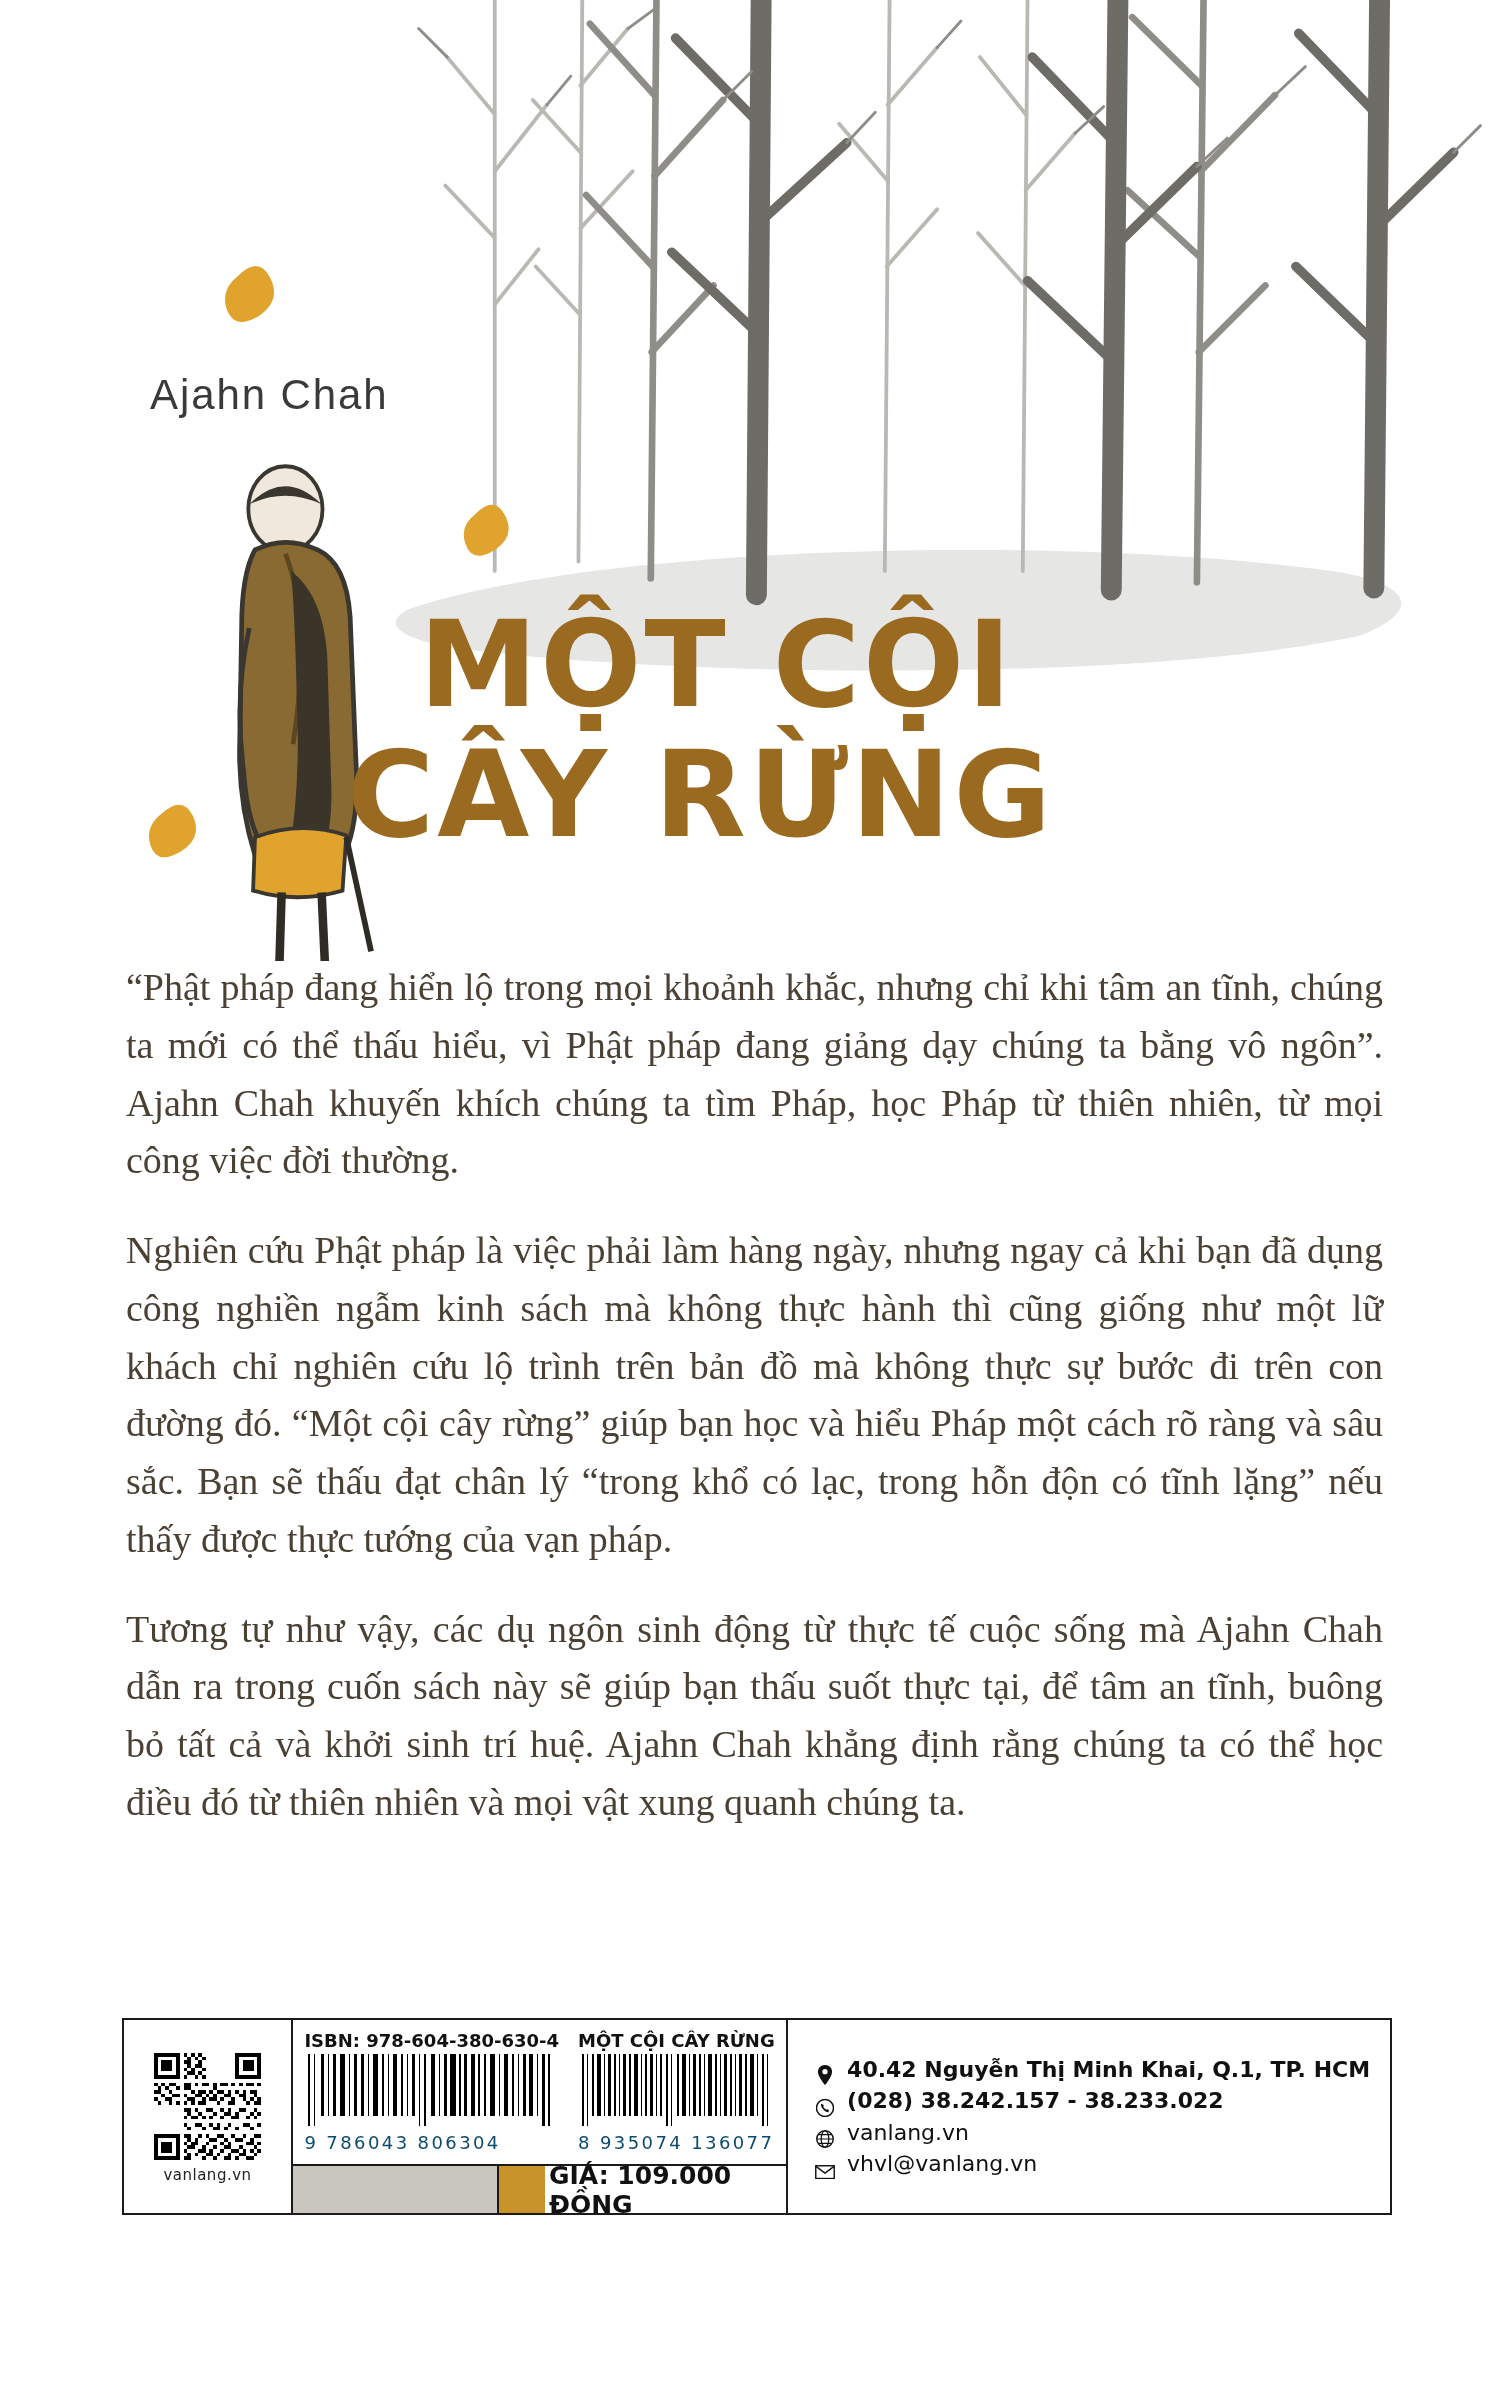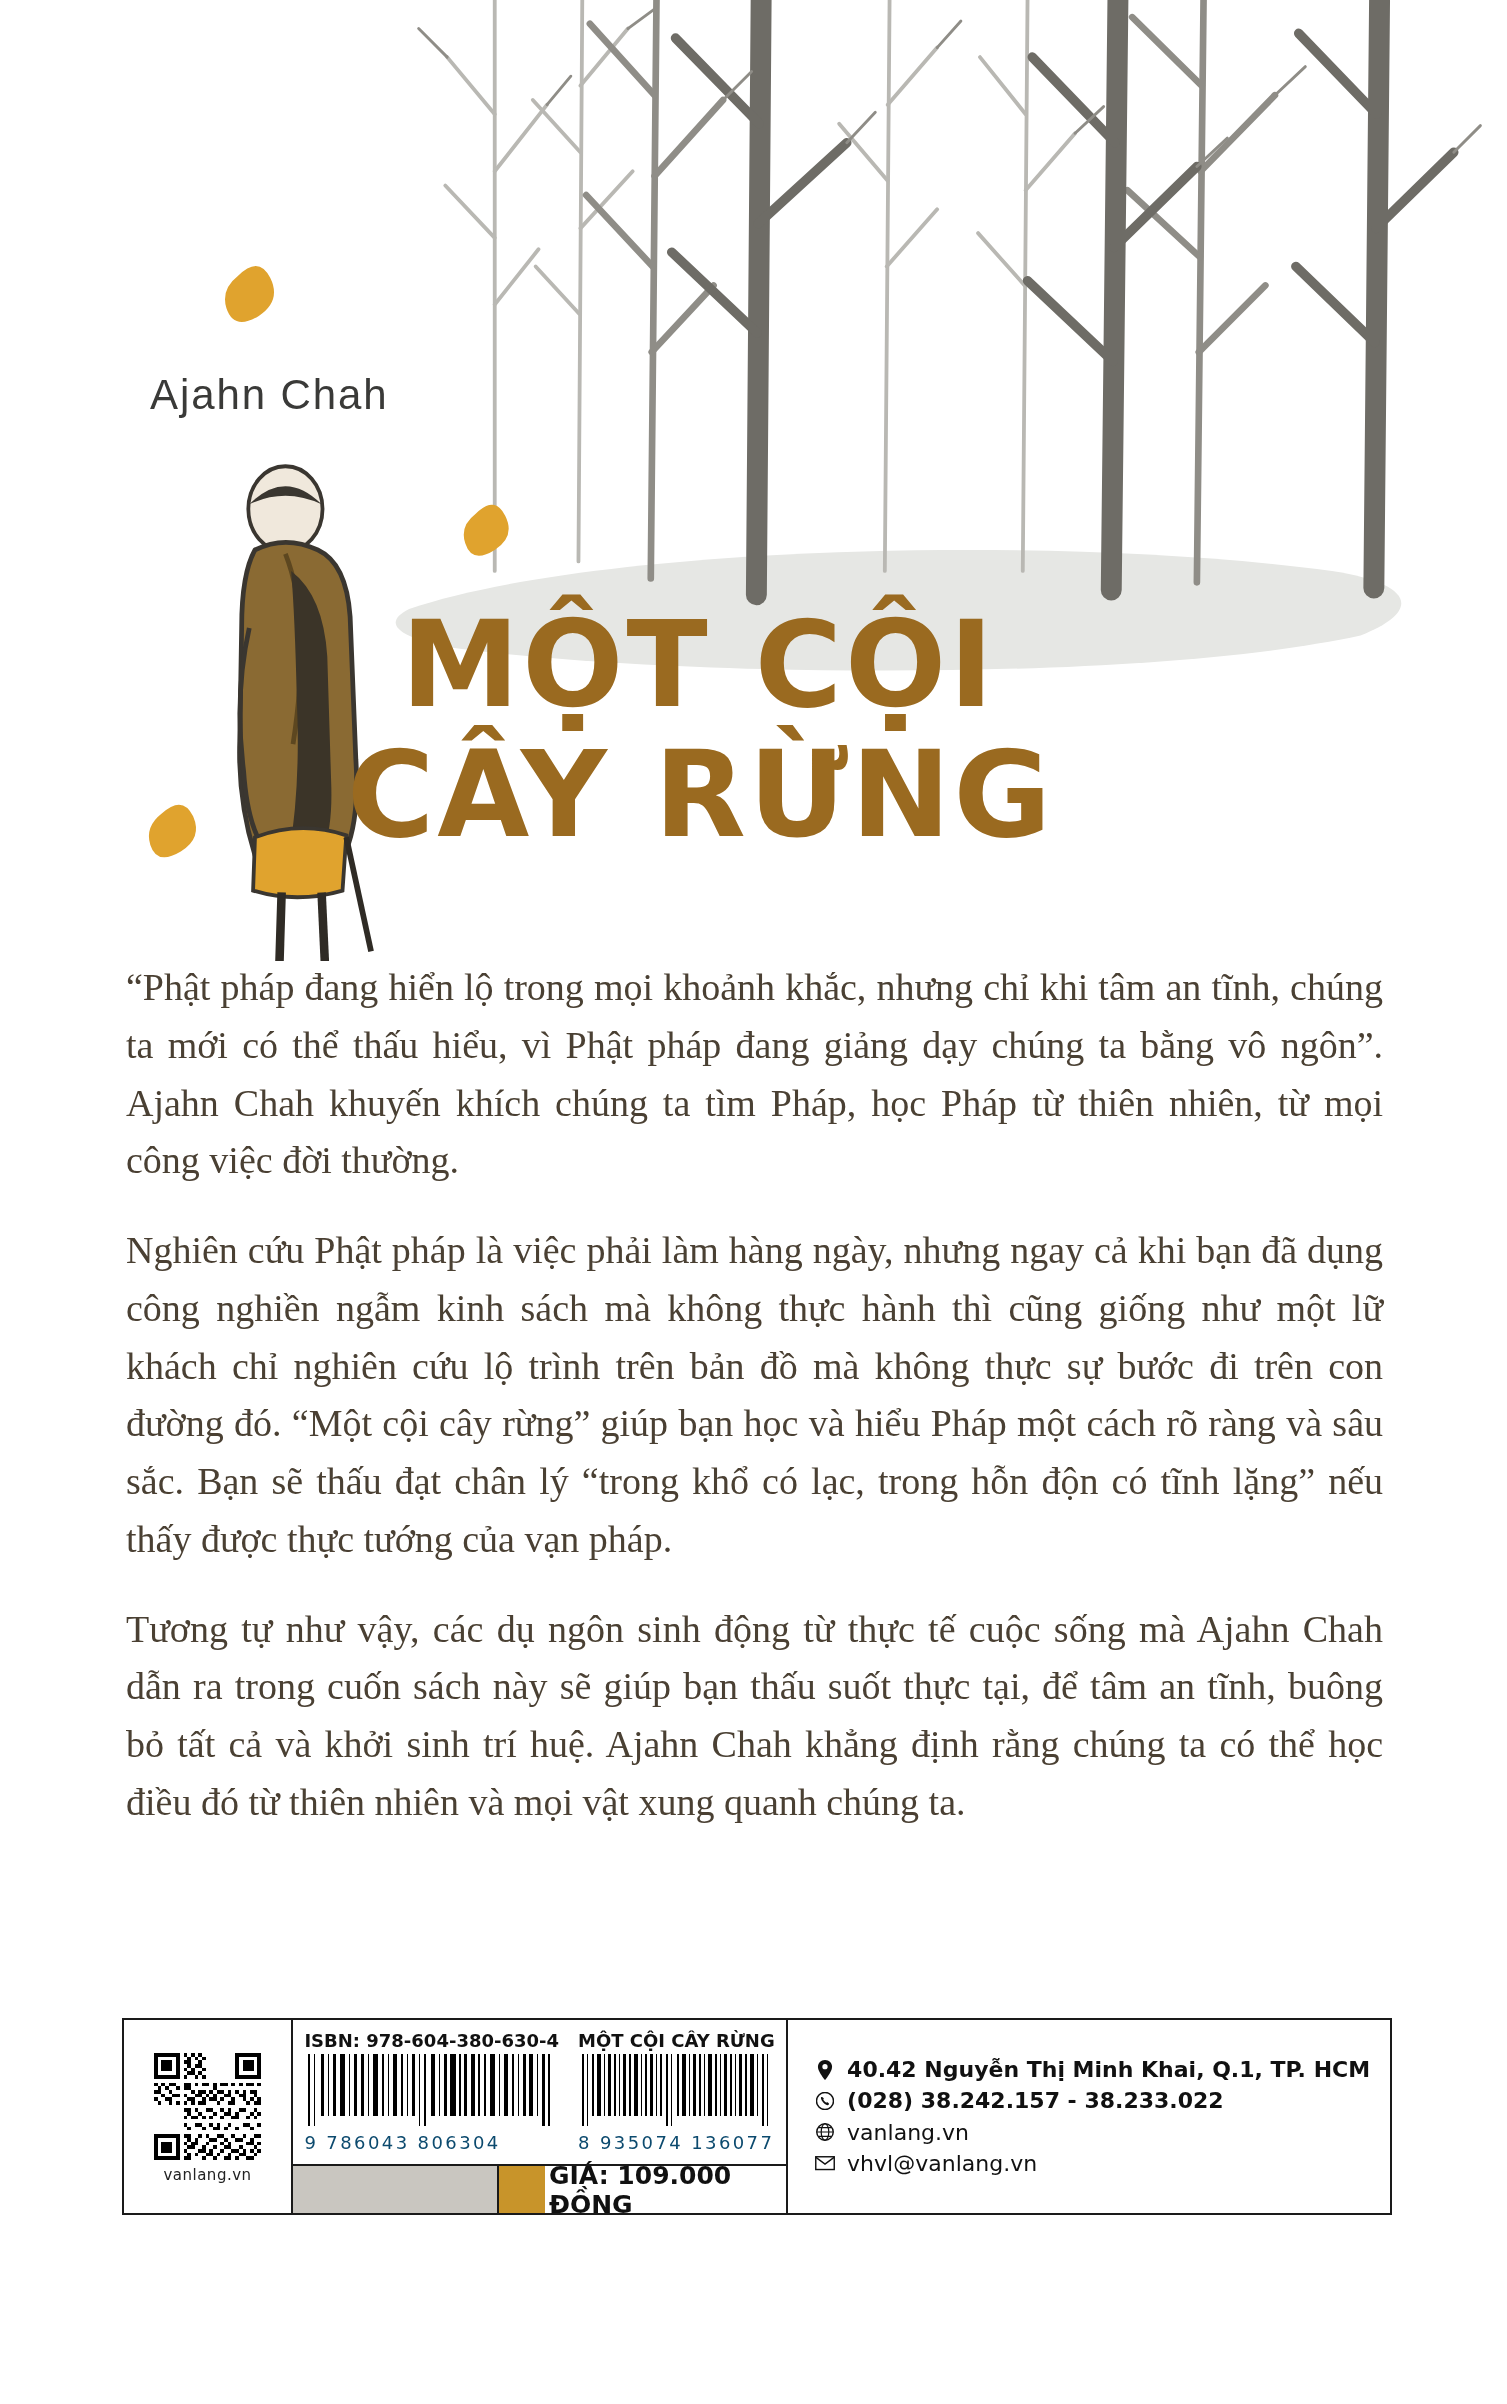--- a/index.html
+++ b/index.html
@@ -47,21 +47,21 @@
   }
   .title-line {
     font-family: "DejaVu Sans", sans-serif;
     font-weight: bold;
     color: #9a6a20;
     letter-spacing: 2.9px;
     line-height: 0.95;
   }
   .title-line-1 {
     font-size: 119px;
-    margin-left: 2px;
+    margin-left: 20px;
   }
   .title-line-2 {
     font-size: 119px;
     margin-left: -52px;
     margin-top: 17px;
   }
 
   
   .body-text {
     position: absolute;
@@ -187,21 +187,21 @@
     box-sizing: border-box;
   }
   .contact-list {
     font-family: "DejaVu Sans", sans-serif;
     font-size: 22px;
     color: #111;
     line-height: 1.42;
   }
   .contact-row {
     display: flex;
-    align-items: center;
+    align-items: flex-end;
     white-space: nowrap;
   }
   .contact-row .ico {
     width: 28.5px;
     display: inline-flex;
     align-items: center;
     justify-content: center;
     margin-right: 7.6px;
     font-size: 20px;
     color: #111;

